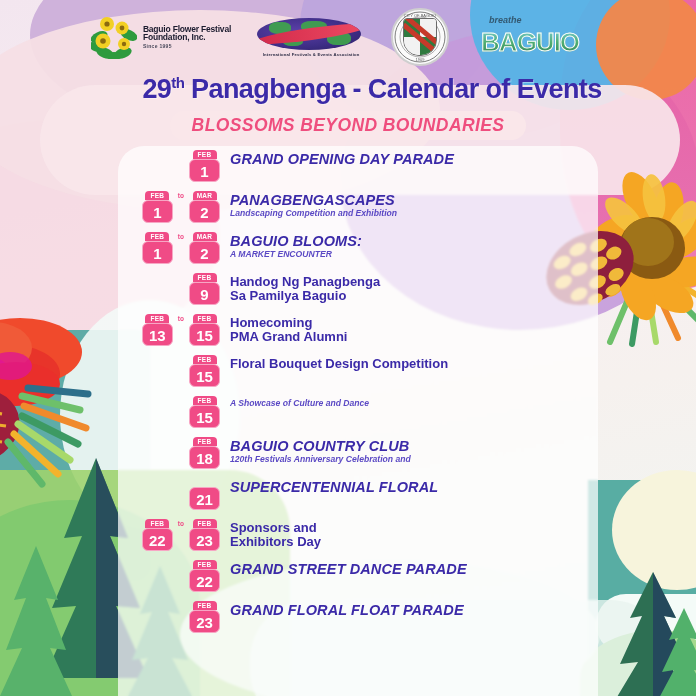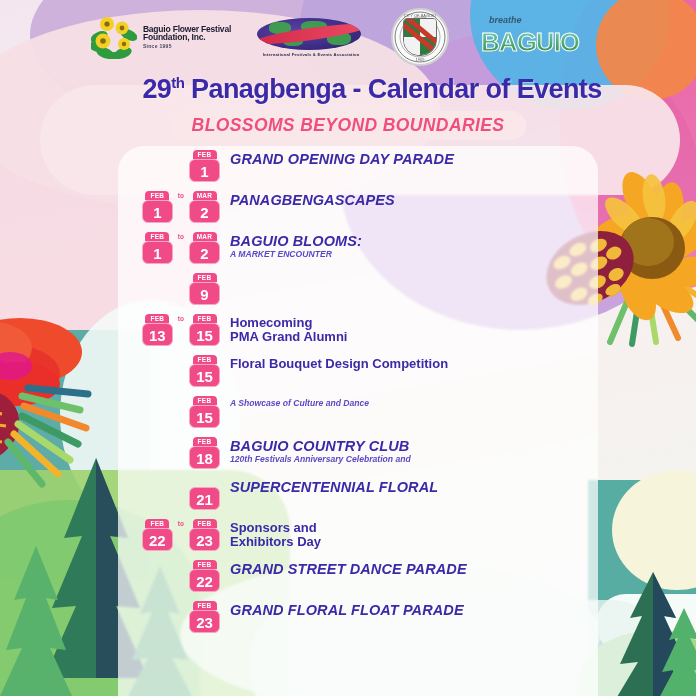--- a/index.html
+++ b/index.html
@@ -350,20 +350,21 @@
             <div class="badge-day">1</div>
           </div>
           <div class="to-word" style="margin-top: 1px;">to</div>
           <div class="badge">
             <div class="badge-tab">MAR</div>
             <div class="badge-day">2</div>
           </div>
         </div>
         <div class="evt-text">
           <div class="evt-title caps">PANAGBENGASCAPES</div>
+          <div class="evt-sub">Landscaping Competition and Exhibition</div>
         </div>
       </div>
       <div class="event-row">
         <div class="dates">
           <div class="badge">
             <div class="badge-tab">FEB</div>
             <div class="badge-day">1</div>
           </div>
           <div class="to-word" style="margin-top: 1px;">to</div>
           <div class="badge">
@@ -376,20 +377,24 @@
           <div class="evt-sub">A MARKET ENCOUNTER</div>
         </div>
       </div>
       <div class="event-row">
         <div class="dates">
           <div class="badge">
             <div class="badge-tab">FEB</div>
             <div class="badge-day">9</div>
           </div>
         </div>
+        <div class="evt-text">
+          <div class="evt-title plain">Handog Ng Panagbenga</div>
+          <div class="evt-title plain">Sa Pamilya Baguio</div>
+        </div>
       </div>
       <div class="event-row">
         <div class="dates">
           <div class="badge">
             <div class="badge-tab">FEB</div>
             <div class="badge-day">13</div>
           </div>
           <div class="to-word" style="margin-top: 1px;">to</div>
           <div class="badge">
             <div class="badge-tab">FEB</div>

